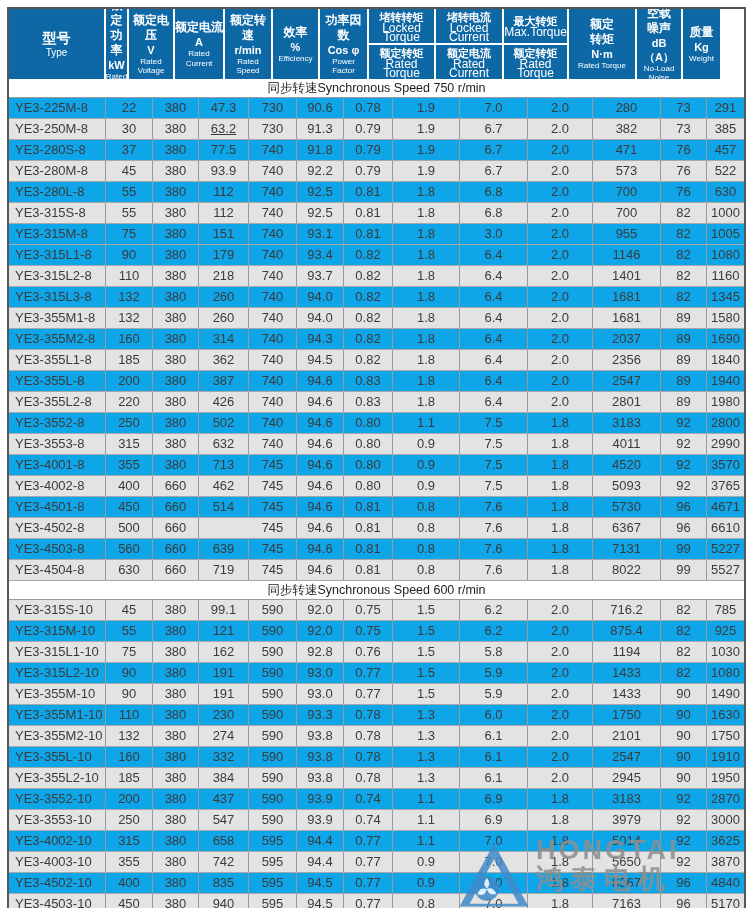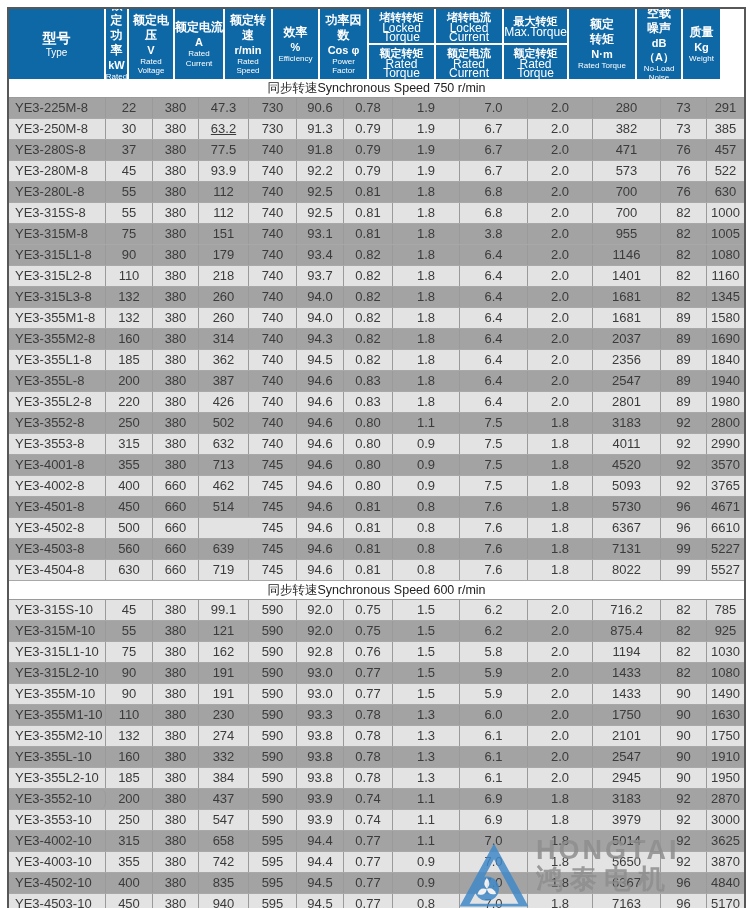--- a/index.html
+++ b/index.html
@@ -19,21 +19,21 @@
   .hen{font-size:8px;line-height:9.5px;white-space:pre-line;}
   .hen.mid{font-size:10px;line-height:12px;}
   .tier{justify-content:stretch;padding:0;}
   .tierhalf{flex:1;display:flex;flex-direction:column;justify-content:center;align-items:center;width:100%;}
   .tierhalf.top{border-bottom:2px solid #fff;}
   .tzh{font-size:11px;font-weight:bold;line-height:13px;}
   .ten{font-size:12px;line-height:9px;}
   
   .band{height:18px;line-height:18px;text-align:center;font-size:12.5px;color:#222;
         border-bottom:1px solid #9a9a9a;background:#fff;}
-  .row{display:flex;height:20px;border-bottom:1px solid #a8a8a8;background:#a3a3a3;}
+  .row{display:flex;height:20px;border-bottom:1px solid #a8a8a8;background:#0ea5e9;}
   .row:last-child{border-bottom:none;}
   .row.shaded{background:#e3e3e3;}
   .cell{box-sizing:border-box;border-right:1px solid #9a9a9a;line-height:19px;
         font-size:13px;text-align:center;overflow:hidden;white-space:nowrap;}
   .cell:last-child{border-right:none;}
   .cell.type{text-align:left;padding-left:6px;}
   
   .wm{position:absolute;left:458px;top:836px;display:flex;align-items:flex-start;
       pointer-events:none;opacity:0.85;}
   .wm-tri{width:72px;height:66px;margin-top:6px;}
@@ -224,21 +224,21 @@
         </div>
         <div class="row">
           <div class="cell type" style="width: 97px;">YE3-315M-8</div>
           <div class="cell" style="width: 47px;">75</div>
           <div class="cell" style="width: 46px;">380</div>
           <div class="cell" style="width: 50px;">151</div>
           <div class="cell" style="width: 48px;">740</div>
           <div class="cell" style="width: 47px;">93.1</div>
           <div class="cell" style="width: 49px;">0.81</div>
           <div class="cell" style="width: 67px;">1.8</div>
-          <div class="cell" style="width: 68px;">3.8</div>
+          <div class="cell" style="width: 68px;">3.0</div>
           <div class="cell" style="width: 65px;">2.0</div>
           <div class="cell" style="width: 68px;">955</div>
           <div class="cell" style="width: 46px;">82</div>
           <div class="cell" style="width: 37px;">1005</div>
         </div>
         <div class="row">
           <div class="cell type" style="width: 97px;">YE3-315L1-8</div>
           <div class="cell" style="width: 47px;">90</div>
           <div class="cell" style="width: 46px;">380</div>
           <div class="cell" style="width: 50px;">179</div>

